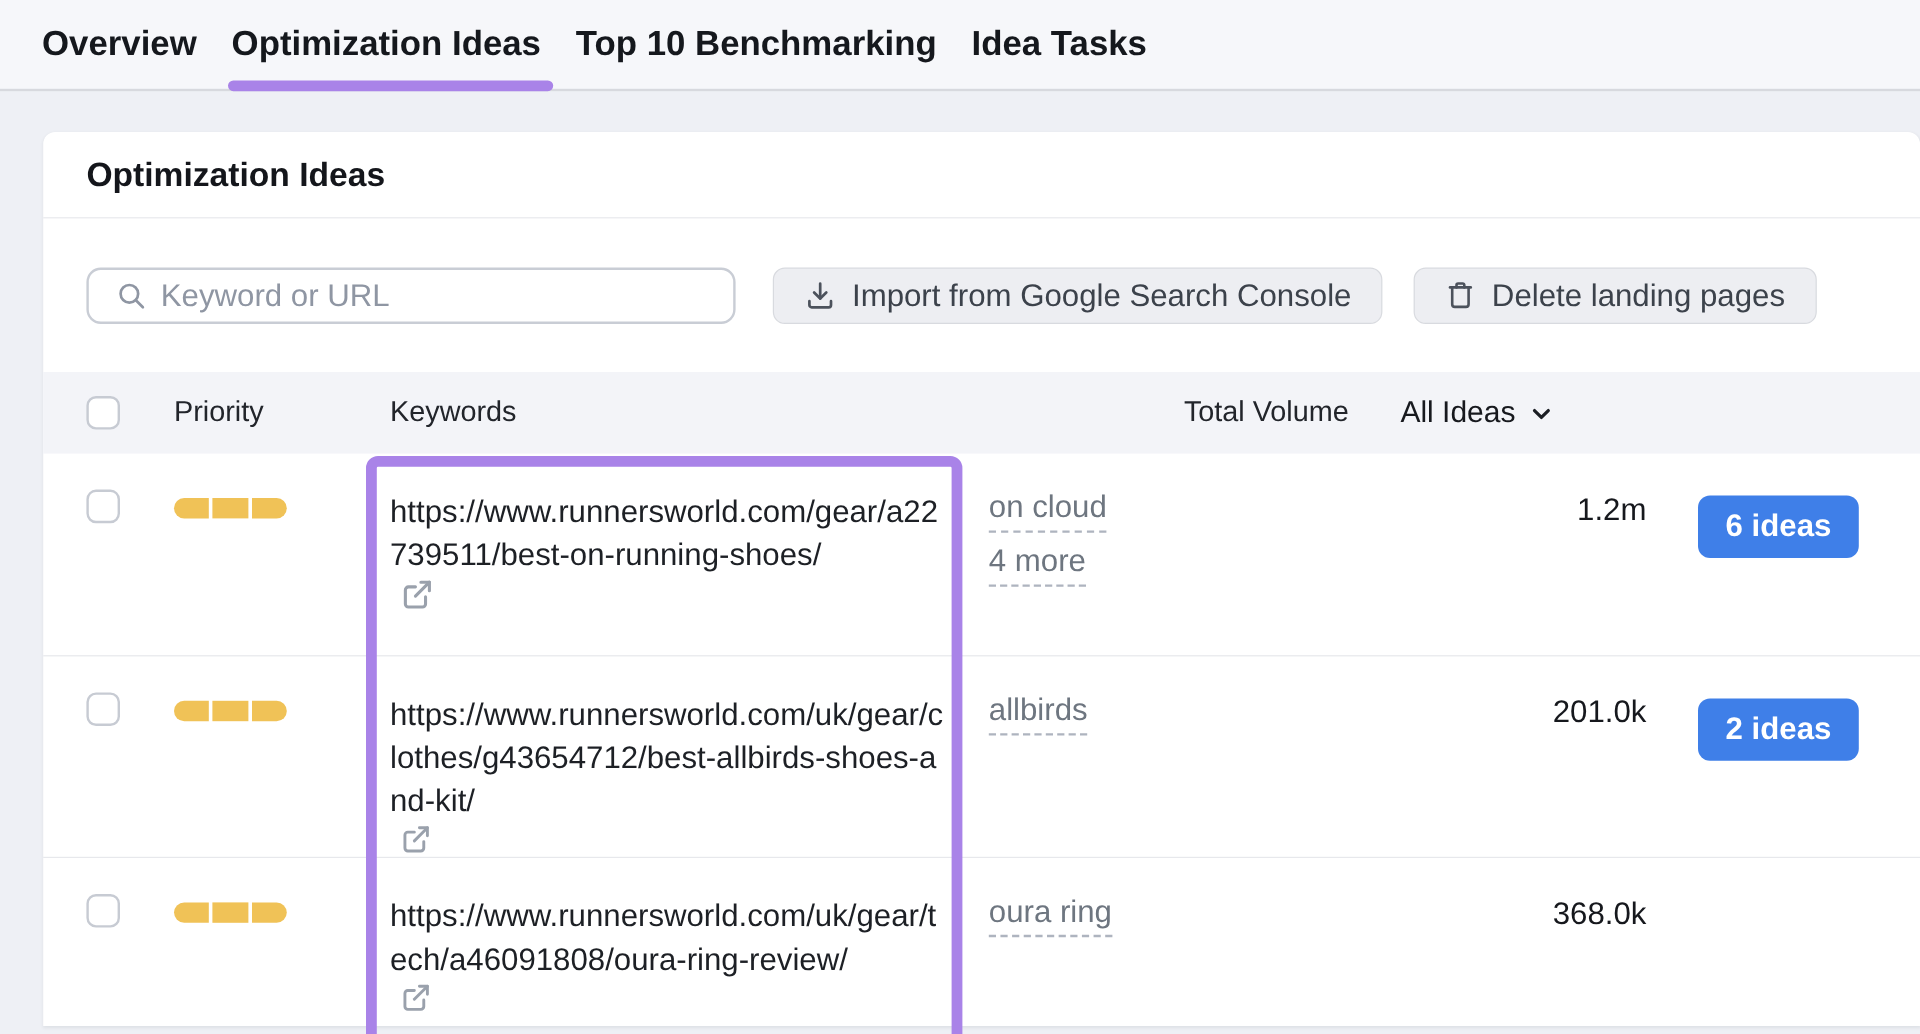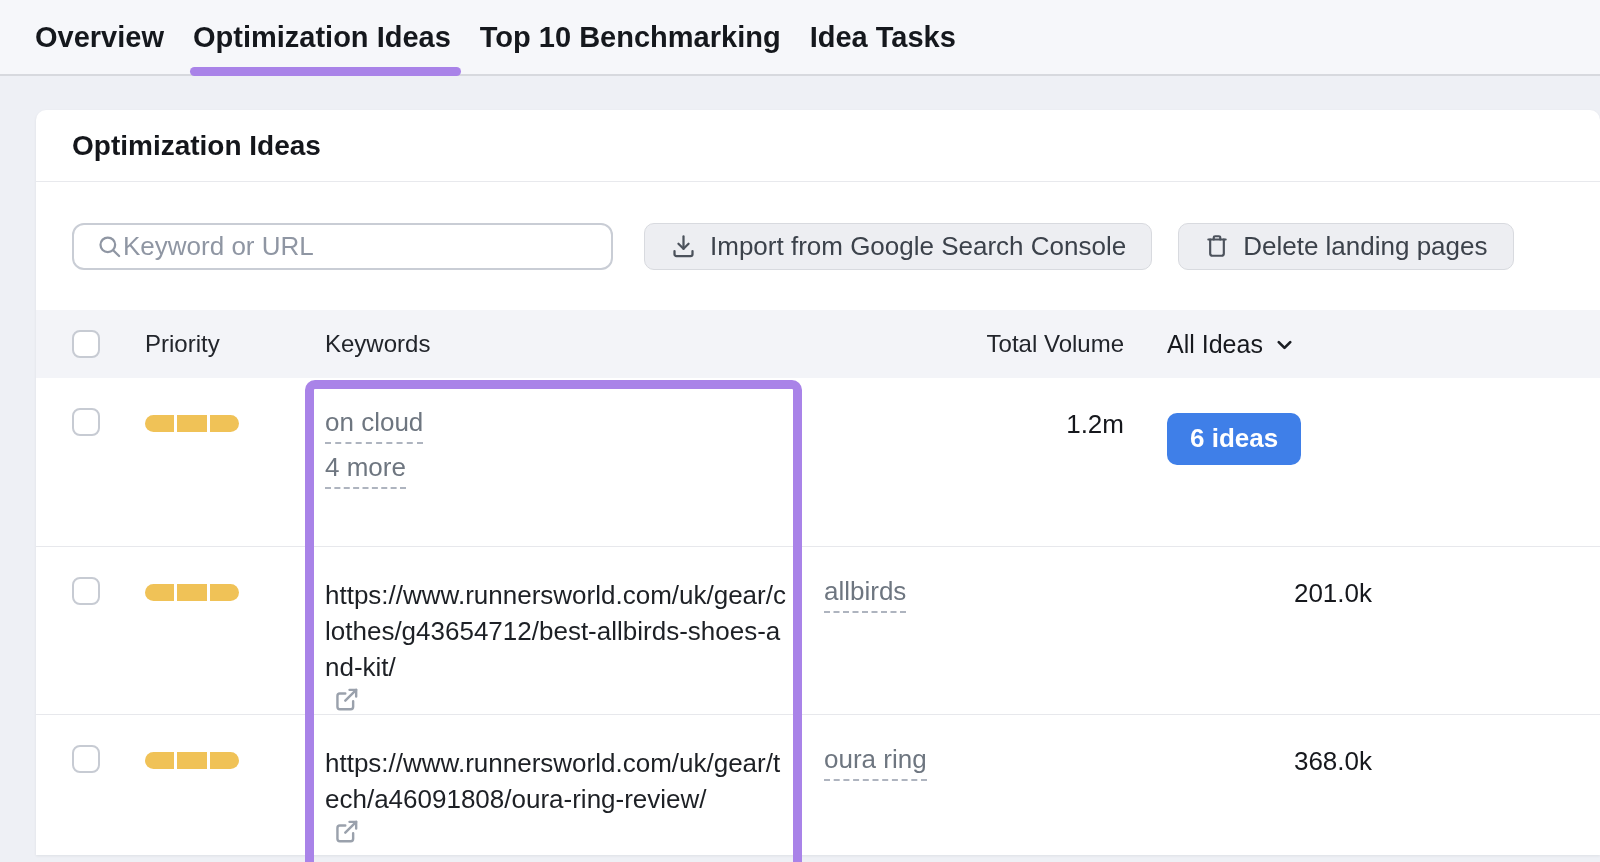--- a/index.html
+++ b/index.html
@@ -31,21 +31,21 @@
   .card-header {
     height:72px; display:flex; align-items:center; padding:0 36px;
     border-bottom:1px solid #e8e9ed;
   }
   .card-header h1 { font-size:28px; font-weight:700; color:#14161b; }
 
   
   .toolbar { height:128px; display:flex; align-items:center; padding:0 36px; }
   .search {
     width:541px; height:47px; border:2px solid #c9cdd5; border-radius:12px;
-    display:flex; align-items:center; padding:0 18px 0 22px; background:#fff;
+    display:flex; align-items:center; padding:0 18px 0 22px; gap:11px; background:#fff;
   }
   .search svg { flex:none; }
   .search input {
     border:none; outline:none; flex:1; font-size:26px; color:#1d2025;
     font-family:"Liberation Sans", sans-serif; background:transparent;
   }
   .search input::placeholder { color:#8f96a3; }
   .btn {
     height:47px; display:flex; align-items:center; gap:13px;
     background:#edeef2; border:1px solid #d8dadf; border-radius:10px;
@@ -189,20 +189,29 @@
     <div class="trow row1">
       <div class="cell-check">
         <div class="checkbox"></div>
       </div>
       <div class="cell-priority">
         <div class="priority">
             <span></span>
             <span></span>
             <span></span>
           </div>
+      </div>
+      <div class="cell-page">
+        <div class="url">
+          <span>https://www.runnersworld.com/gear/a22739511/best-on-running-shoes/</span><svg class="ext-icon" width="31" height="31" viewBox="0 0 24 24" fill="none" stroke="#9aa1ac" stroke-width="2" stroke-linecap="round" stroke-linejoin="round">
+              <path d="M17.5 13.5v4.5a2 2 0 0 1-2 2h-9a2 2 0 0 1-2-2v-9a2 2 0 0 1 2-2h4.5"></path>
+              <path d="M14.5 4h5.5v5.5"></path>
+              <path d="M11 13 20 4"></path>
+            </svg>
+        </div>
       </div>
       <div class="cell-keywords">
         <div class="kw-line"><span class="kw">on cloud</span></div>
         <div class="kw-line"><span class="kw">4 more</span></div>
       </div>
       <div class="cell-volume td-volume">1.2m</div>
       <div class="cell-ideas">
         <button class="ideas-btn">6 ideas</button>
       </div>
     </div>
@@ -224,20 +233,23 @@
               <path d="M17.5 13.5v4.5a2 2 0 0 1-2 2h-9a2 2 0 0 1-2-2v-9a2 2 0 0 1 2-2h4.5"></path>
               <path d="M14.5 4h5.5v5.5"></path>
               <path d="M11 13 20 4"></path>
             </svg>
         </div>
       </div>
       <div class="cell-keywords">
         <div class="kw-line"><span class="kw">allbirds</span></div>
       </div>
       <div class="cell-volume td-volume">201.0k</div>
+      <div class="cell-ideas">
+        <button class="ideas-btn">2 ideas</button>
+      </div>
     </div>
 
     <div class="trow row3">
       <div class="cell-check">
         <div class="checkbox"></div>
       </div>
       <div class="cell-priority">
         <div class="priority">
             <span></span>
             <span></span>

